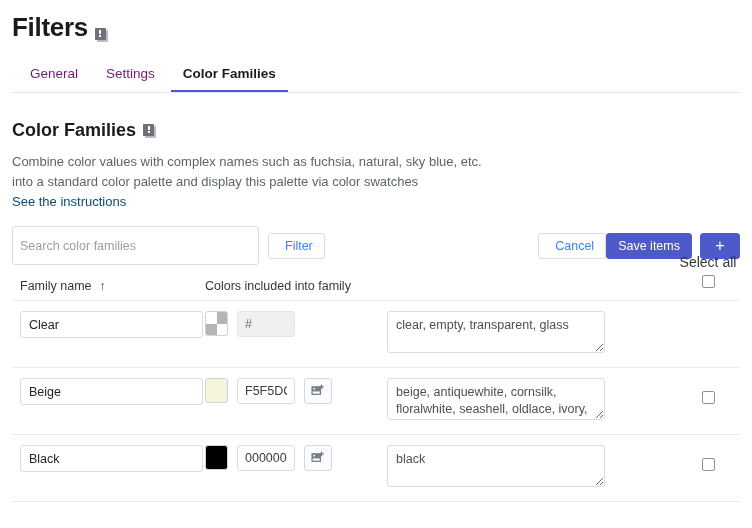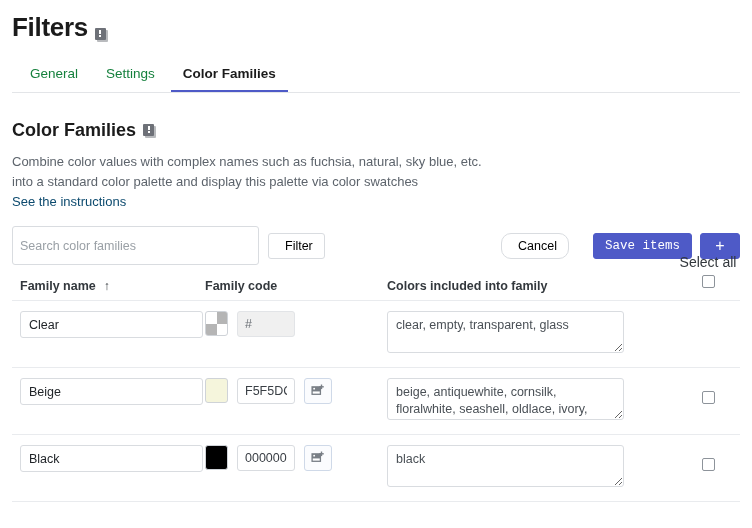--- a/index.html
+++ b/index.html
@@ -69,21 +69,21 @@
   
   .tabs {
     display: flex;
     align-items: flex-end;
     margin-top: 18px;
     border-bottom: 1px solid #e3e5e8;
     padding-left: 6px;
   }
   .tab {
     font-size: 13.5px;
-    color: #15803d;
+    color: #701a75;
     padding: 6px 12px 9px 12px;
     margin-right: 4px;
     border-bottom: 2px solid transparent;
     cursor: pointer;
     white-space: nowrap;
   }
   .tab.active {
     color: #1b1b1b;
     font-weight: bold;
     border-bottom-color: #4e5ac7;
@@ -144,31 +144,30 @@
     border-radius: 3px;
     cursor: pointer;
     height: 26px;
     padding: 0 11px;
     line-height: 24px;
     white-space: nowrap;
   }
   .btn-outline {
     background: #fff;
     border: 1px solid #d9dce0;
-    color: #000000;
+    color: #3b82f6;
     padding-left: 16px;
   }
   .btn-filter { margin-left: 9px; }
   .spacer { flex: 1; }
-  .btn-cancel { margin-right: 24px; border-radius: 10px; }
+  .btn-cancel { margin-right: 0; }
   .btn-primary {
     background: #4e5ac7;
     border: 1px solid #4e5ac7;
     color: #ffffff;
-    font-family: Liberation Mono, monospace;
   }
   .btn-add {
     background: #4e5ac7;
     border: 1px solid #4e5ac7;
     color: #ffffff;
     margin-left: 8px;
     width: 40px;
     padding: 0;
     font-size: 16px;
     line-height: 22px;
@@ -203,21 +202,20 @@
 
   
   .table { margin-top: 14px; width: 100%; }
   .thead {
     display: flex;
     align-items: center;
     font-size: 12.5px;
     color: #33383d;
     padding: 0 0 7px 0;
     border-bottom: 1px solid #e9ebee;
-    font-weight: bold;
   }
   .col-name   { width: 193px; padding-left: 8px; }
   .col-code   { width: 182px; }
   .col-colors { flex: 1; }
   .col-check  { width: 64px; text-align: center; }
   .sort-arrow { margin-left: 8px; font-size: 12px; }
 
   .trow {
     display: flex;
     align-items: flex-start;
@@ -285,21 +283,21 @@
     border: 1px solid #cfd9e8;
     border-radius: 3px;
     background: #fbfcfe;
     cursor: pointer;
     display: inline-flex;
     align-items: center;
     justify-content: center;
     padding: 0;
   }
   .colors-ta {
-    width: 237px;
+    width: 218px;
     height: 42px;
     border: 1px solid #d9dce0;
     border-radius: 3px;
     padding: 5px 8px;
     font-size: 12.5px;
     line-height: 17px;
     font-family: "Liberation Sans", sans-serif;
     color: #4a5056;
     outline: none;
     background: #fff;
@@ -354,21 +352,20 @@
     <span class="selectall-label">Select all</span>
     <input type="checkbox" class="cb" style="">
   </div>
 
   <div class="table">
 
     <div class="thead">
       <div class="col-name">
         <span>Family name</span><span class="sort-arrow">↑</span>
       </div>
-      <div class="col-code">Family code</div>
       <div class="col-colors">Colors included into family</div>
       <div class="col-check"></div>
     </div>
 
     <div class="trow">
       <div class="col-name">
         <input class="name-input" type="text" value="Clear" style="">
       </div>
       <div class="col-code code-cell">
         <div class="swatch swatch-checker"></div>

